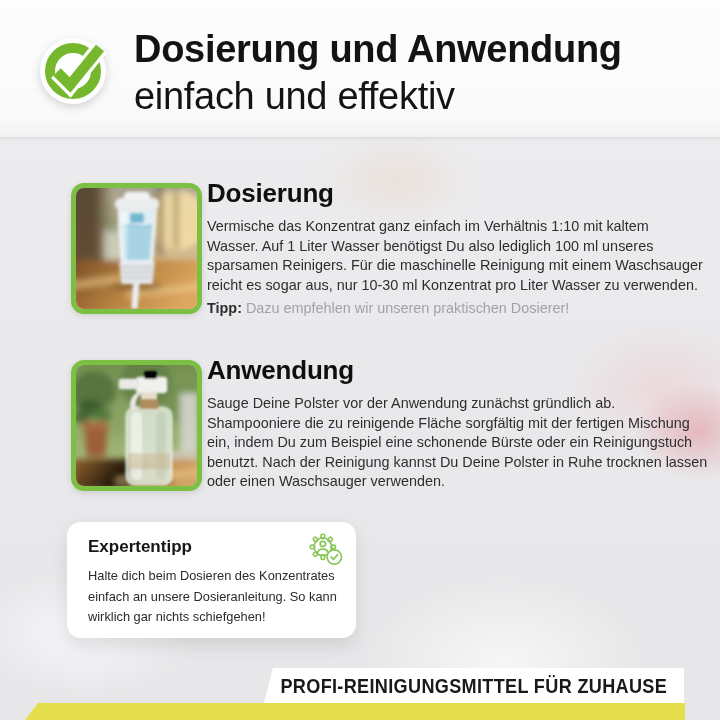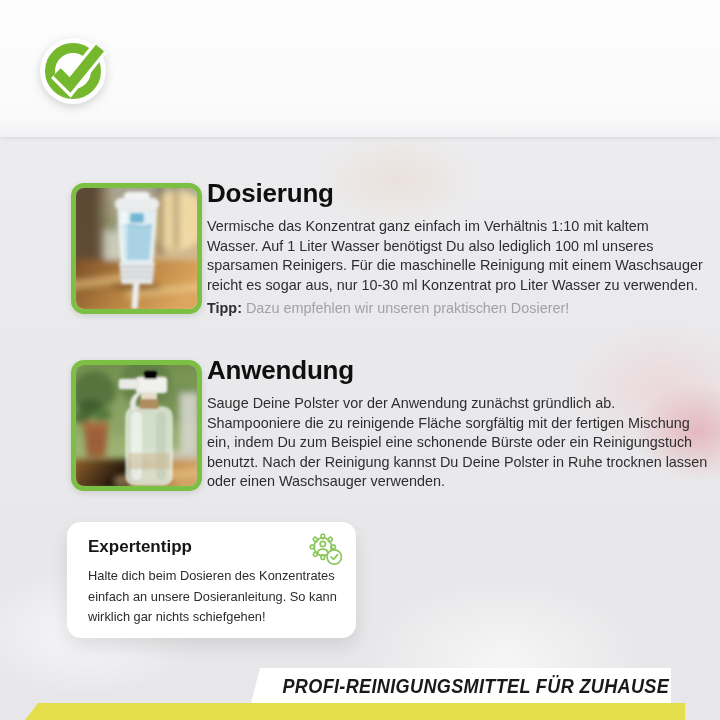--- a/index.html
+++ b/index.html
@@ -49,23 +49,23 @@
   }
   .expert-title{margin:0;font-size:17px;font-weight:700;color:#161617;}
   .expert-icon{position:absolute;right:11px;top:9px;width:38px;height:38px;}
   .expert-body{
     margin:9px 0 0 0;font-size:13.5px;line-height:20.5px;color:#2b2b2d;
     white-space:pre-line;width:300px;transform:scaleX(0.95);transform-origin:0 0;
   }
   .expert-note{margin:8px 0 0 0;font-size:9.5px;color:#4e4e50;white-space:nowrap;}
   
   .footer-label-bar{
-    position:absolute;left:251px;top:668px;width:420px;height:35px;background:#ffffff;
+    position:absolute;left:264px;top:668px;width:420px;height:35px;background:#ffffff;
     clip-path:polygon(9px 0, 100% 0, 100% 100%, 0 100%);
-    display:flex;align-items:center;font-style:italic;
+    display:flex;align-items:center;justify-content:center;
   }
   .footer-label{
     font-size:21px;font-weight:700;color:#18191b;letter-spacing:0.4px;white-space:nowrap;
     display:inline-block;transform:scaleX(0.86);
   }
   .footer-yellow{
     position:absolute;left:25px;top:703px;width:660px;height:17px;background:#e4de4d;
     clip-path:polygon(13px 0, 100% 0, 100% 100%, 0 100%);
   }
 </style>
@@ -74,20 +74,24 @@
 
 <div class="canvas">
 
   <div class="header-bar">
     <svg class="hdr-icon" viewBox="0 0 78 82" aria-hidden="true">
       <circle cx="37" cy="43" r="33" fill="#fefefe"></circle>
       <circle cx="37" cy="43" r="23" fill="none" stroke="#76b82d" stroke-width="10"></circle>
       <polyline points="21,44 34,57 64,20" fill="none" stroke="#fdfdfd" stroke-width="17"></polyline>
       <polyline points="21,44 34,57 64,20" fill="none" stroke="#76b82d" stroke-width="10.5"></polyline>
     </svg>
+    <div class="hdr-text">
+      <div class="hdr-line1">Dosierung und Anwendung</div>
+      <div class="hdr-line2">einfach und effektiv</div>
+    </div>
   </div>
 
   <div class="photo-frame" style="left:71px;top:183px;">
     <svg viewBox="0 0 121 121" aria-hidden="true">
       <defs>
         <linearGradient id="warm" x1="0" y1="0" x2="0" y2="1">
           <stop offset="0" stop-color="#a7a292"></stop>
             <stop offset="0.45" stop-color="#cdb48b"></stop>
             <stop offset="1" stop-color="#e7cd9f"></stop>
         </linearGradient>

